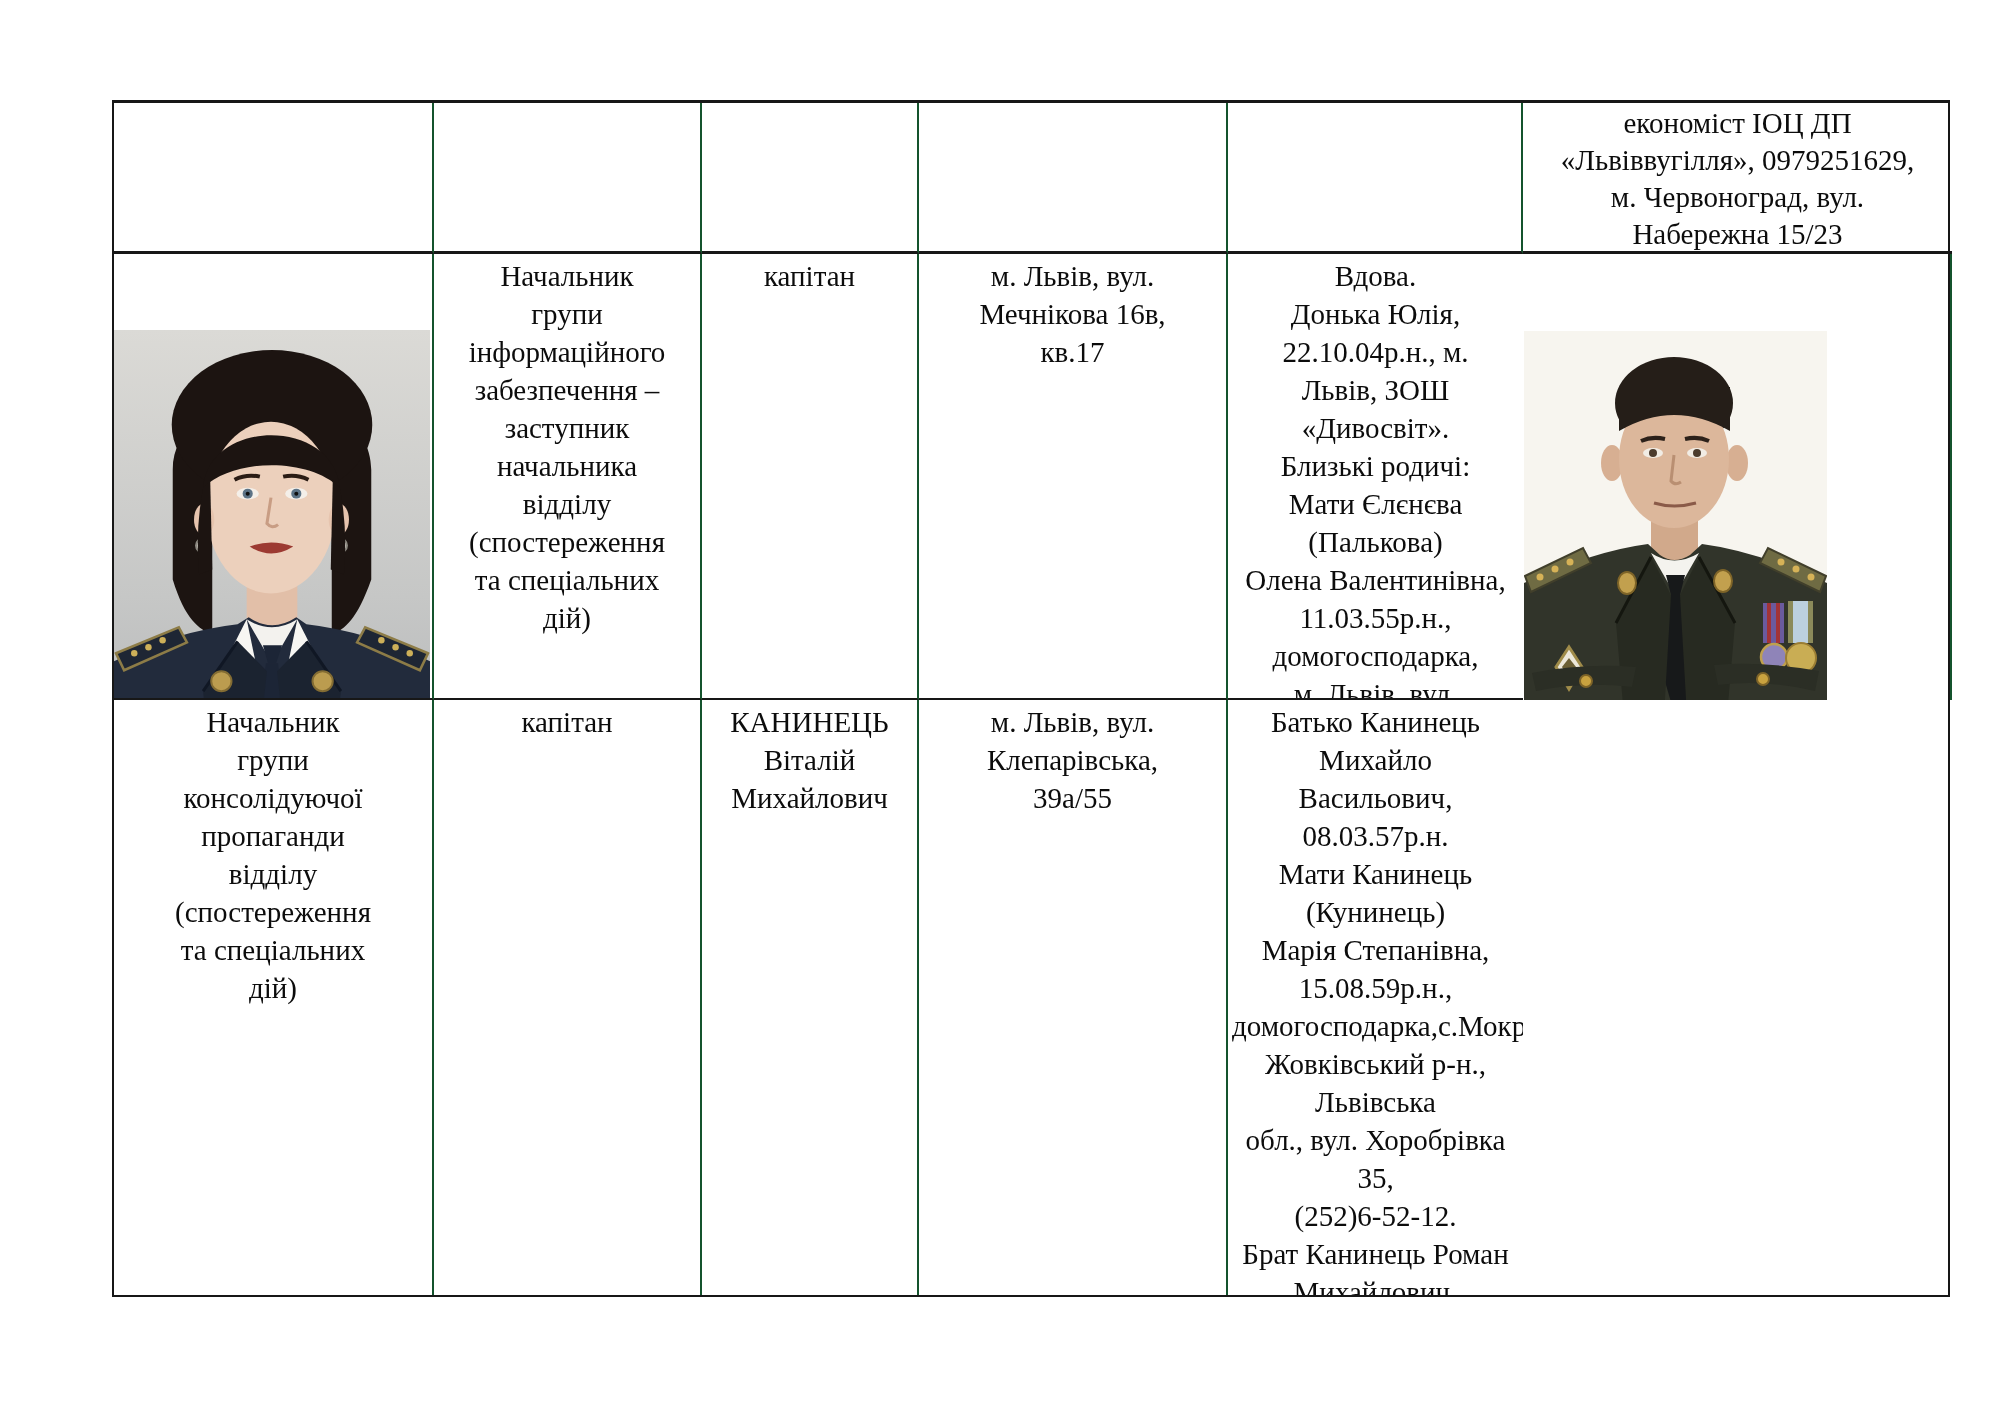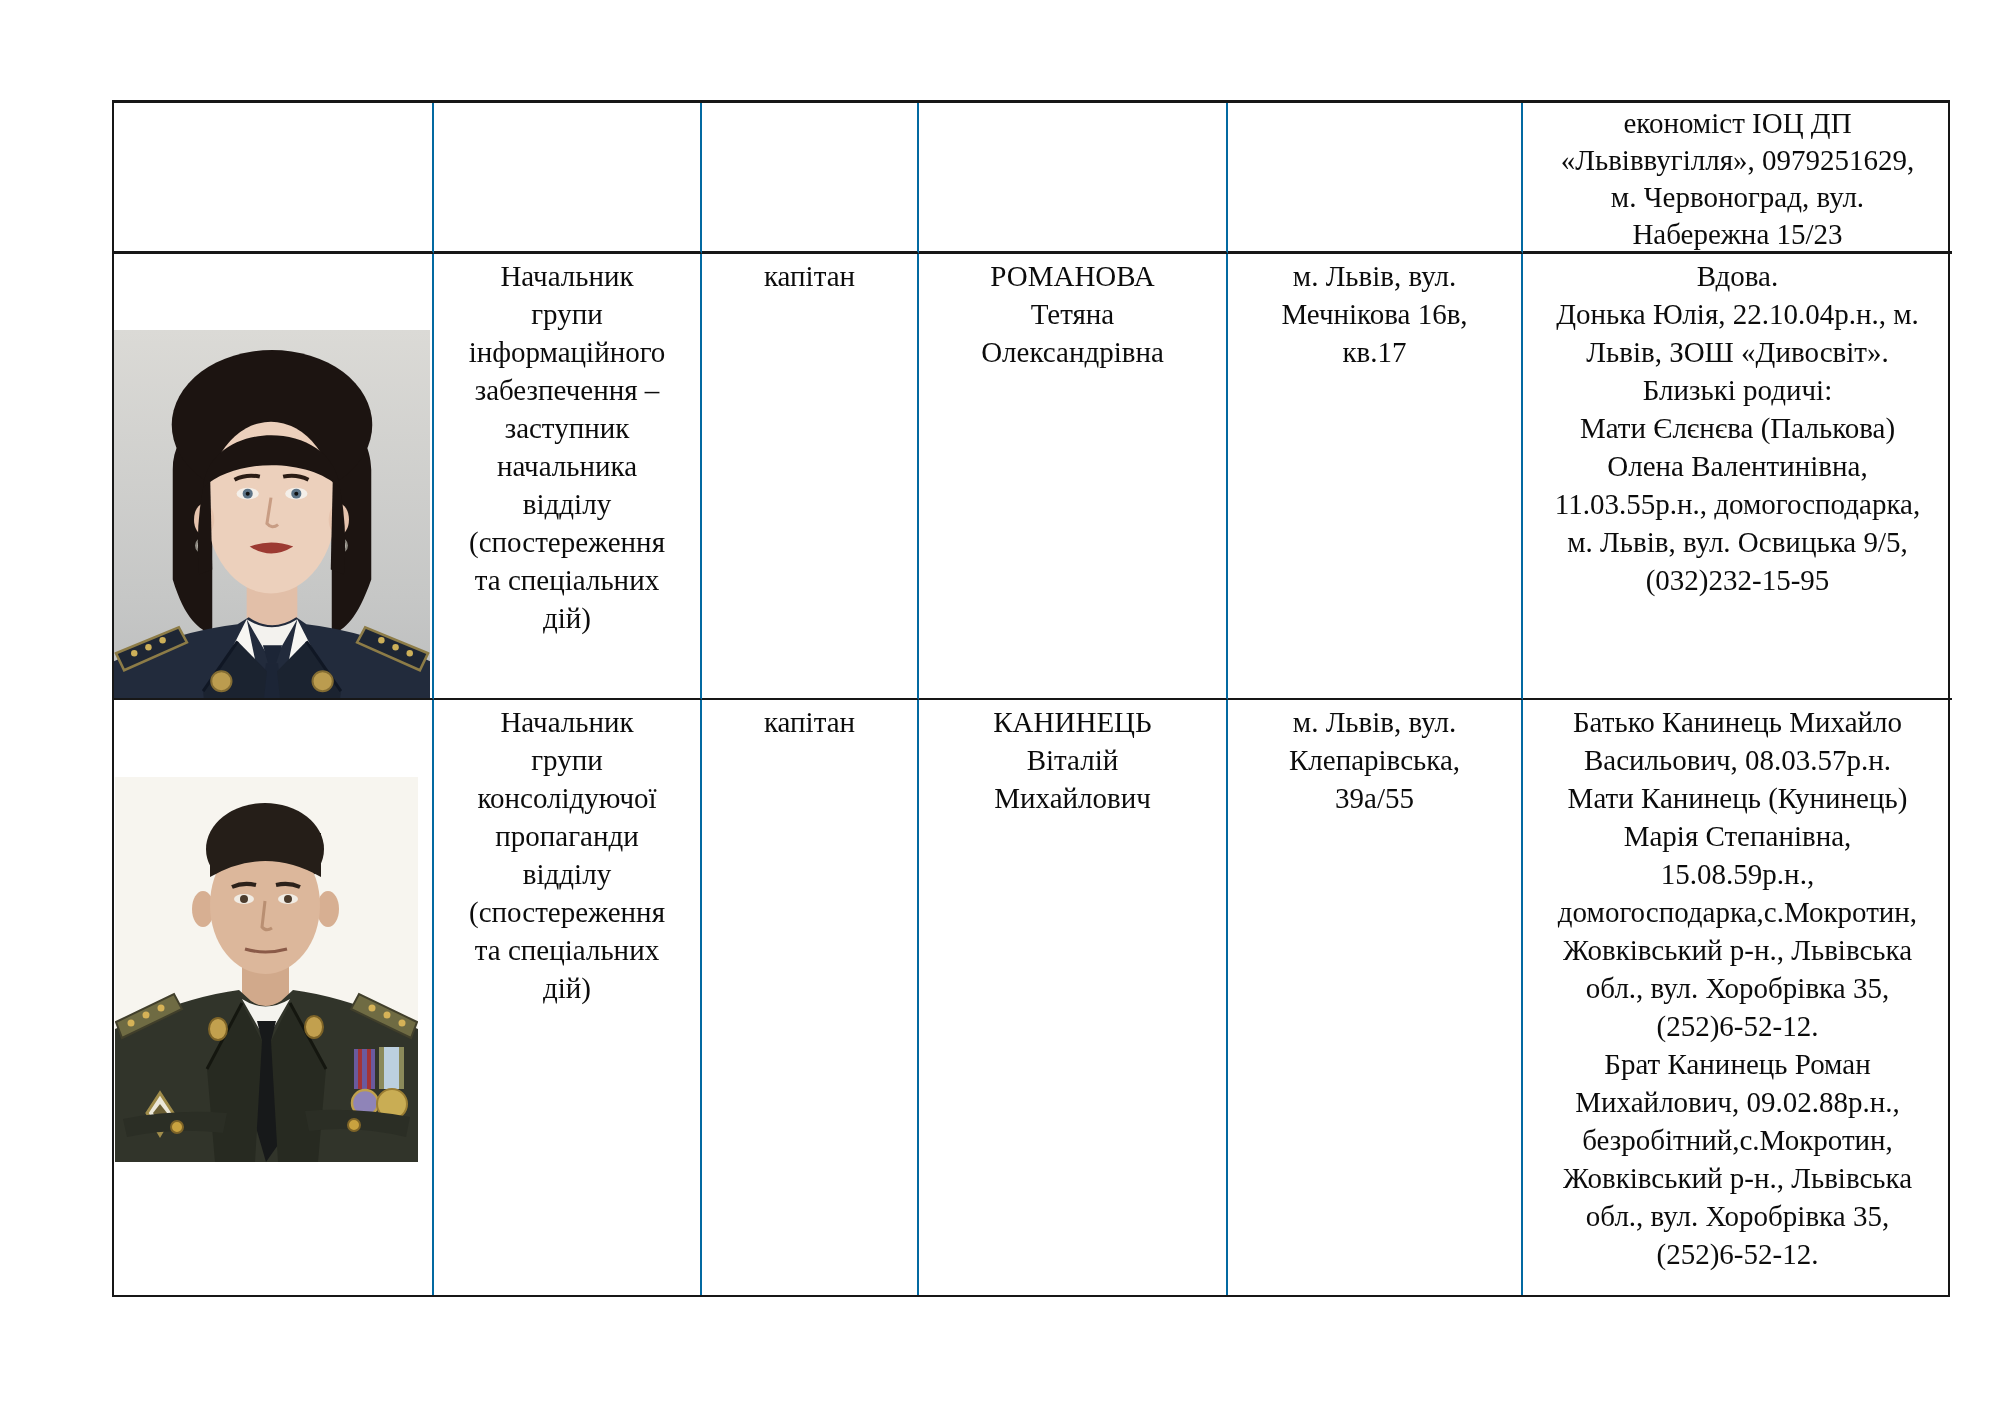--- a/index.html
+++ b/index.html
@@ -9,21 +9,21 @@
   }
   .doc-table{
     position:absolute;left:112px;top:100px;width:1838px;height:1197px;
     display:grid;
     grid-template-columns:320px 268px 217px 309px 295px 429px;
     grid-template-rows:151px 446px 1fr;
     border:2px solid #171717;border-top-width:3px;
     box-sizing:border-box;background:#fff;
   }
   .cell{
-    border-right:2px solid #0369a1;border-bottom:2px solid #171717;
+    border-right:2px solid #14532d;border-bottom:2px solid #171717;
     box-sizing:border-box;overflow:hidden;
     font-size:29px;line-height:38px;text-align:center;
     white-space:pre-line;padding:3px 4px 0 4px;
   }
   .cell.r1{line-height:37px;padding-top:2px;border-bottom-width:3px;}
   .cell.lastcol{border-right:none;}
   .cell.lastrow{border-bottom:none;}
   .cell.photo{padding:0;}
   .photo-frame{display:block;}
   .photo-frame svg{display:block;}
@@ -114,23 +114,20 @@
 групи
 інформаційного
 забезпечення –
 заступник
 начальника
 відділу
 (спостереження
 та спеціальних
 дій)</div>
   <div class="cell">капітан</div>
-  <div class="cell">РОМАНОВА
-Тетяна
-Олександрівна</div>
   <div class="cell">м. Львів, вул.
 Мечнікова 16в,
 кв.17</div>
   <div class="cell lastcol">Вдова.
 Донька Юлія, 22.10.04р.н., м.
 Львів, ЗОШ «Дивосвіт».
 Близькі родичі:
 Мати Єлєнєва (Палькова)
 Олена Валентинівна,
 11.03.55р.н., домогосподарка,

